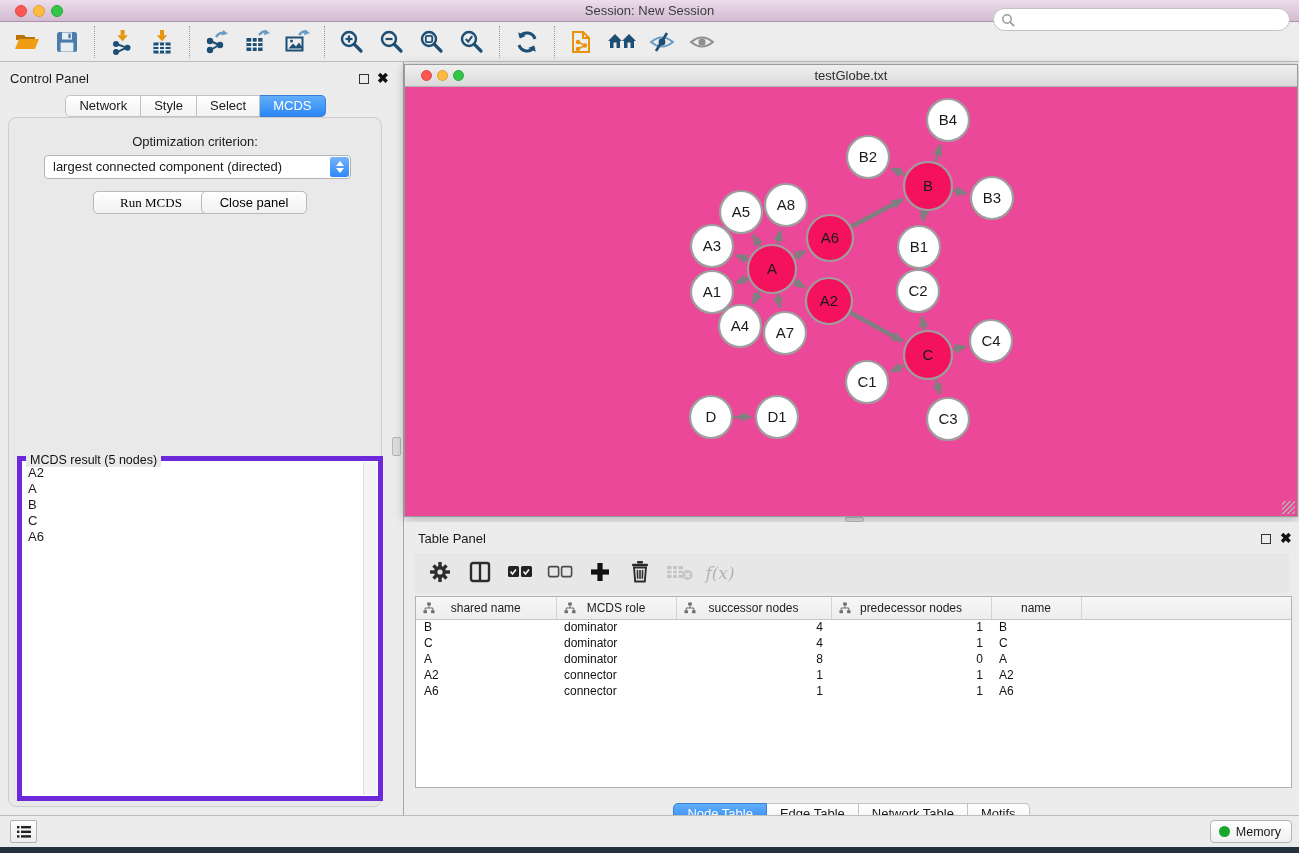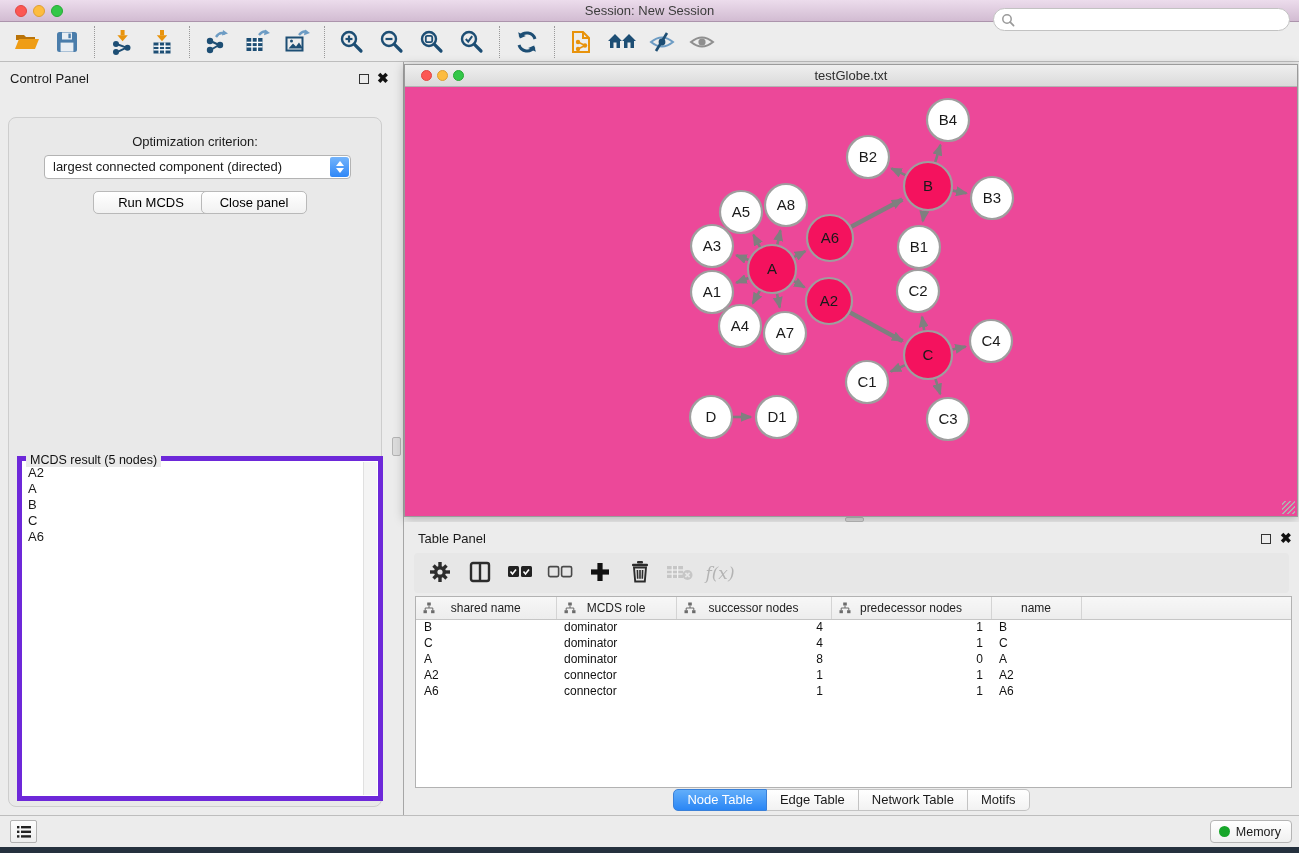--- a/index.html
+++ b/index.html
@@ -49,21 +49,21 @@
     border:1px solid #cdcdcd; border-radius:8px;padding-left:36px; }
   .opt-label { position:absolute; left:0; top:16px; width:100%; text-align:center; font-size:13px; }
   .dropdown { position:absolute; left:35px; top:37px; width:307px; height:24px; background:#fff;
     border:1px solid #b3b3b3; border-radius:4px; font-size:13px; line-height:22px; padding-left:8px; }
   .dropdown .stepper { position:absolute; right:1px; top:1px; bottom:1px; width:19px; border-radius:2px 3px 3px 2px;
     background:linear-gradient(#74b4fb,#2f87f7); display:flex; flex-direction:column; align-items:center; justify-content:center; gap:2px; }
   .stepper .up { width:0; height:0; border-left:4px solid transparent; border-right:4px solid transparent; border-bottom:5px solid #fff; }
   .stepper .down { width:0; height:0; border-left:4px solid transparent; border-right:4px solid transparent; border-top:5px solid #fff; }
   .btn { position:absolute; height:23px; background:linear-gradient(#ffffff,#f1f1f1); border:1px solid #b9b9b9;
     border-radius:5px; font-size:13px; font-family:"Liberation Sans",sans-serif; cursor:default; }
-  .btn-run { left:84px; top:73px; width:116px; }
+  .btn-run { left:84px; top:73px; width:116px;font-family:Liberation Serif, serif; }
   .btn-close { left:192px; top:73px; width:106px; }
 
   .fieldset { position:absolute; left:8px; top:338px; width:366px; height:345px; border:5px solid #6d28d9; background:#fff; }
   .fieldset .legend { position:absolute; top:-8px; left:4px; background:#e9e9e9; padding:0 4px; font-size:12.5px; color:#111; }
   .result-list { position:absolute; left:1px; top:4px; right:15px; bottom:1px; overflow:hidden; font-size:13px; }
   .result-list .item { padding:0 5px; height:16px; line-height:16px; }
   .fieldset .scrolltrack { position:absolute; top:1px; right:1px; bottom:1px; width:14px; background:#f4f4f4; border-left:1px solid #e0e0e0; }
 
   
   .vsplit { position:absolute; left:391px; top:62px; width:13px; height:753px; background:#ececec; border-right:1px solid #a6a6a6; }
@@ -92,21 +92,21 @@
 
   .table-wrap { position:absolute; left:11px; top:74px; width:1281px; height:192px; background:#fff;
     border:1px solid #b2b2b2; overflow:hidden; left:11px; width:877px; }
   table.datatable { border-collapse:collapse; table-layout:fixed; width:877px; font-size:12px; }
   table.datatable th { height:22px; background:linear-gradient(#f7f7f7,#ededed); border-bottom:1px solid #c6c6c6;
     border-right:1px solid #d4d4d4; font-weight:normal; font-size:12px; color:#222; position:relative; }
   table.datatable th .hicon { position:absolute; left:7px; top:5px; }
   table.datatable td { height:16px; padding:0 8px; white-space:nowrap; overflow:hidden; font-size:12px; color:#111; }
   td.num { text-align:right; padding-right:14px; }
 
-  .tp-tabs { position:absolute; left:0; top:267px; width:100%; display:flex; justify-content:center;text-align:center; }
+  .tp-tabs { position:absolute; left:0; top:281px; width:100%; display:flex; justify-content:center;text-align:center; }
 
   
   .statusbar { position:absolute; left:0; top:815px; width:100%; height:31px; background:#ececec; border-top:1px solid #bdbdbd; }
   .list-btn { position:absolute; left:10px; top:4px; width:27px; height:23px; background:linear-gradient(#fdfdfd,#ededed);
     border:1px solid #b2b2b2; border-radius:2px; display:flex; align-items:center; justify-content:center; }
   .mem-btn { position:absolute; right:7px; top:4px; height:23px; padding:0 10px 0 8px; background:linear-gradient(#ffffff,#f0f0f0);
     border:1px solid #b5b5b5; border-radius:4px; display:flex; align-items:center; gap:6px; font-size:12.5px; }
   .mem-dot { width:11px; height:11px; border-radius:50%; background:#17a62a; }
   .desktop-strip { position:absolute; left:0; top:847px; width:100%; height:6px; background:#25313e; }
 </style>
@@ -324,20 +324,28 @@
   </svg>
   <input type="text" style="">
 </div>
 
 <div class="cpanel">
   <div class="panel-head">
     <span class="ph-title">Control Panel</span>
     <span class="ph-float"></span>
     <span class="ph-close">✖</span>
   </div>
+  <div class="cp-tabs">
+      <div class="seg" id="cp-tabs">
+        <div class="tab">Network</div>
+        <div class="tab">Style</div>
+        <div class="tab">Select</div>
+        <div class="tab active">MCDS</div>
+      </div>
+    </div>
 
   <div class="cp-card">
     <div class="opt-label">Optimization criterion:</div>
     <div class="dropdown">
       <span>largest connected component (directed)</span>
       <span class="stepper">
           <span class="up"></span>
           <span class="down"></span>
         </span>
     </div>

